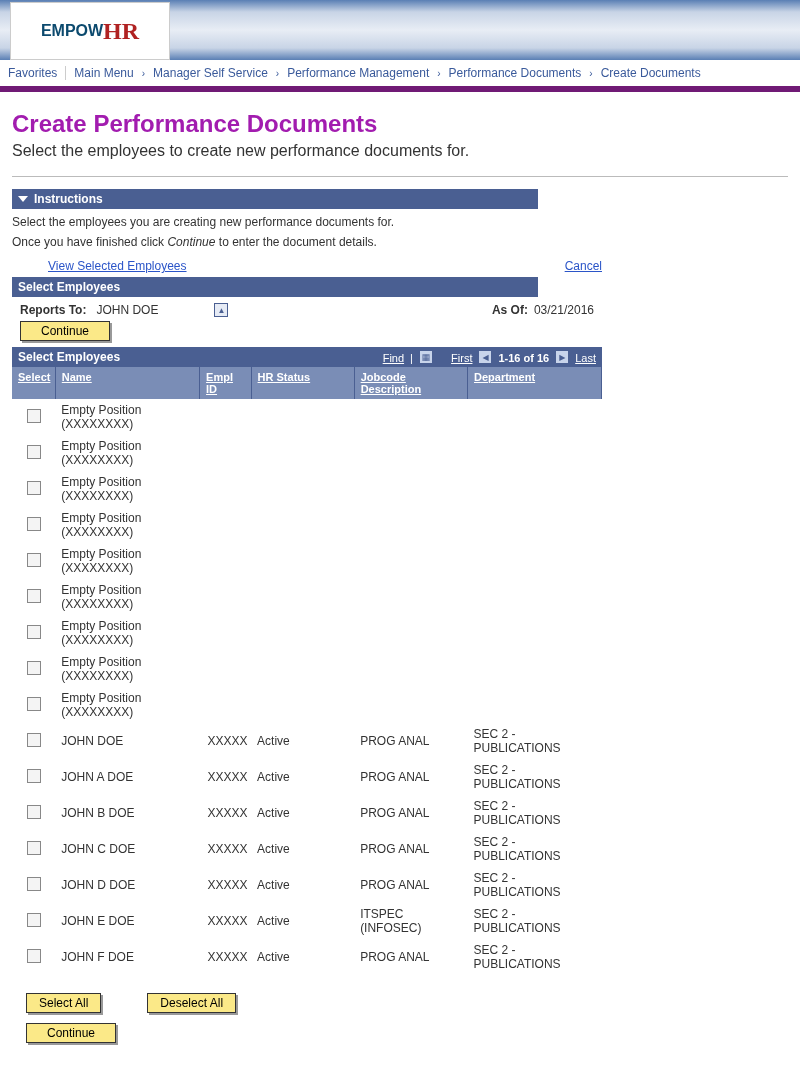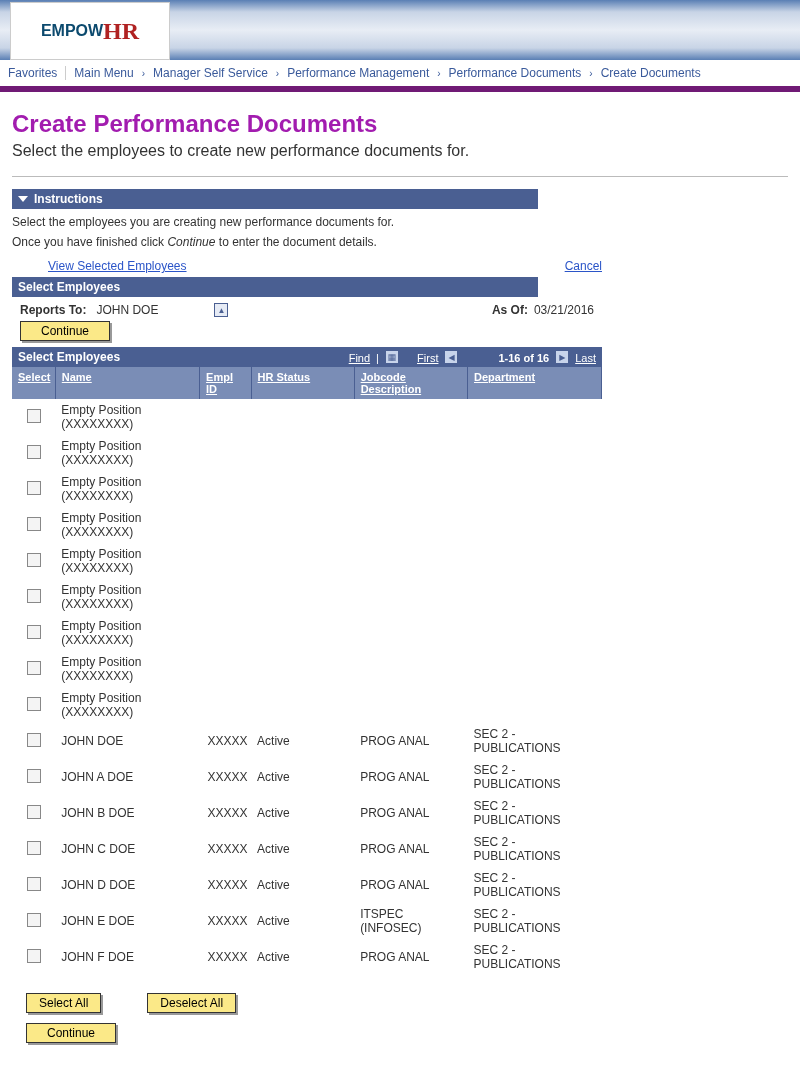--- a/index.html
+++ b/index.html
@@ -283,21 +283,21 @@
   <div class="grid-wrapper">
     <div class="grid-header-main">
       <span>Select Employees</span>
       <div class="grid-tools">
         <span class="tool-link">Find</span>
         <span class="pipe">|</span>
         <span class="tool-icon">▦</span>
         &nbsp;&nbsp;
         <span class="tool-link">First</span>
         <span class="nav-btn">◀</span>
-        <span style="font-weight:bold;margin-left:34px;">1-16 of 16</span>
+        <span style="font-weight:bold;">1-16 of 16</span>
         <span class="nav-btn">▶</span>
         <span class="tool-link">Last</span>
       </div>
     </div>
 
     <table class="emp-table">
       <colgroup>
         <col class="col-select">
           <col class="col-name">
           <col class="col-empl">

